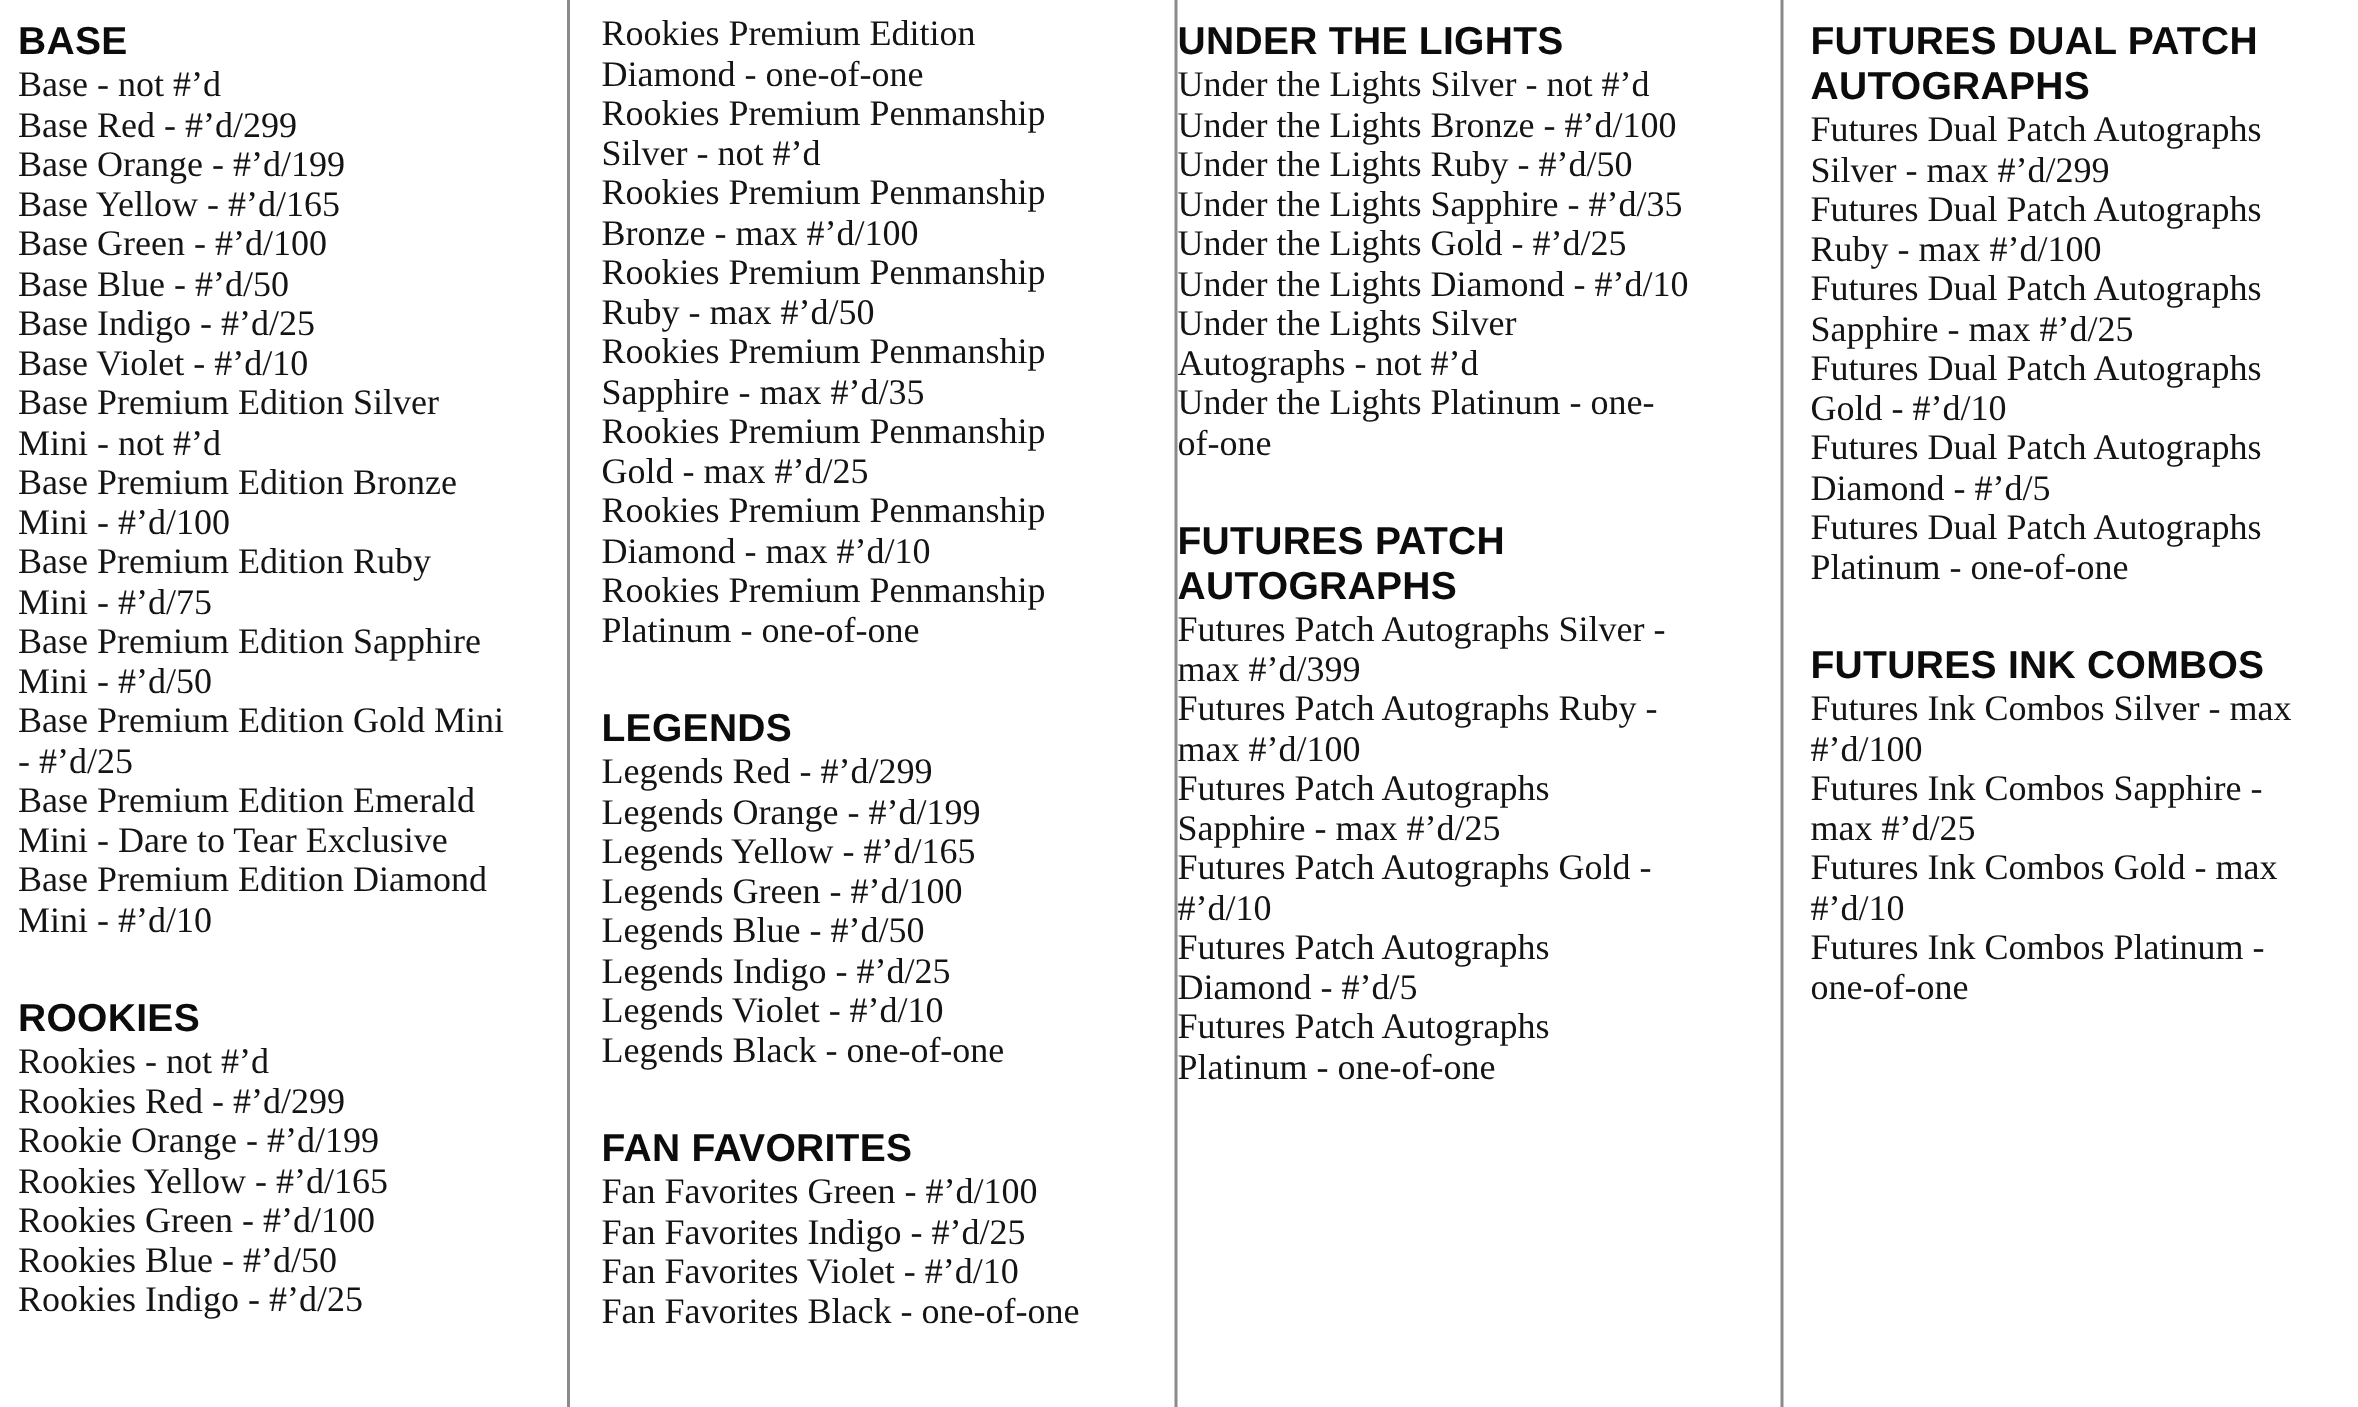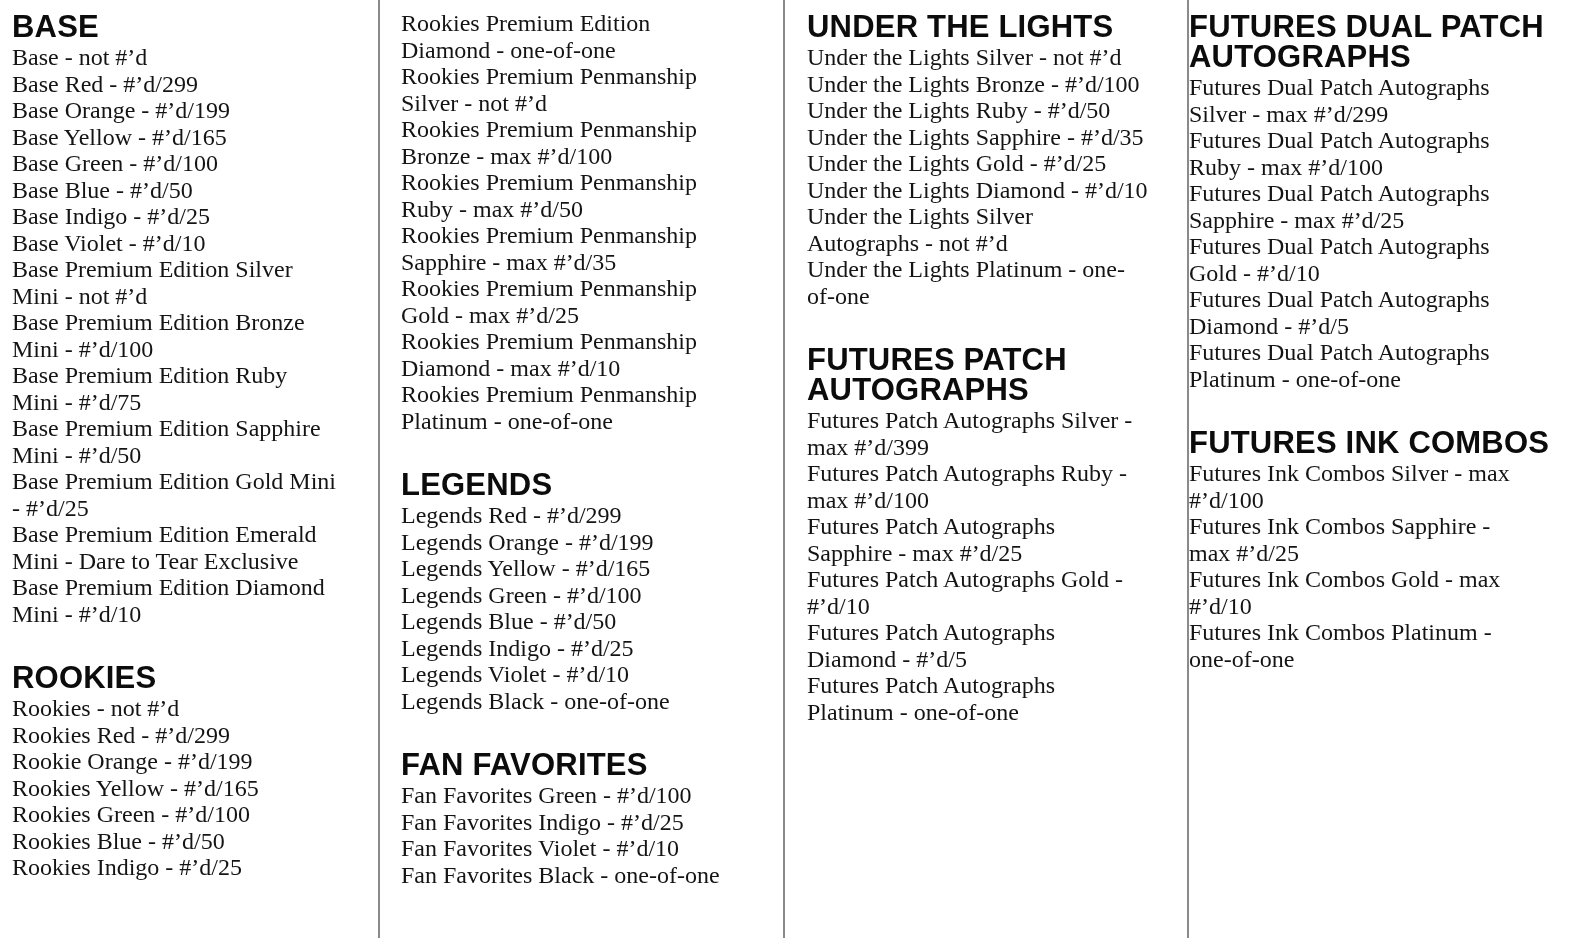--- a/index.html
+++ b/index.html
@@ -12,26 +12,26 @@
     overflow: hidden;
     font-family: "Liberation Serif", serif;
   }
   .col {
     box-sizing: border-box;
     padding-top: 10px;
     overflow: hidden;
   }
   .col-1 { width: 378px; padding-left: 12px; }
   .col-2 { width: 405px; padding-left: 21px; border-left: 2px solid #8a8a8a; }
-  .col-3 { width: 404px; padding-left: 22px; border-left: 2px solid #8a8a8a; }
-  .col-4 { width: 385px; border-left: 2px solid #8a8a8a; }
+  .col-3 { width: 404px; border-left: 2px solid #8a8a8a; }
+  .col-4 { width: 385px; padding-left: 18px; border-left: 2px solid #8a8a8a; }
   .section-title {
     font-family: "Liberation Sans", sans-serif;
     font-weight: 700;
-    font-size: 31px;
+    font-size: 26px;
     line-height: 30px;
     letter-spacing: 0.2px;
     color: #0c0c0c;
     margin: 36px 0 2px 0;
     white-space: pre;
   }
   .section:first-child .section-title { margin-top: 2px; }
   .item {
     font-family: "Liberation Serif", serif;
     font-size: 24px;

